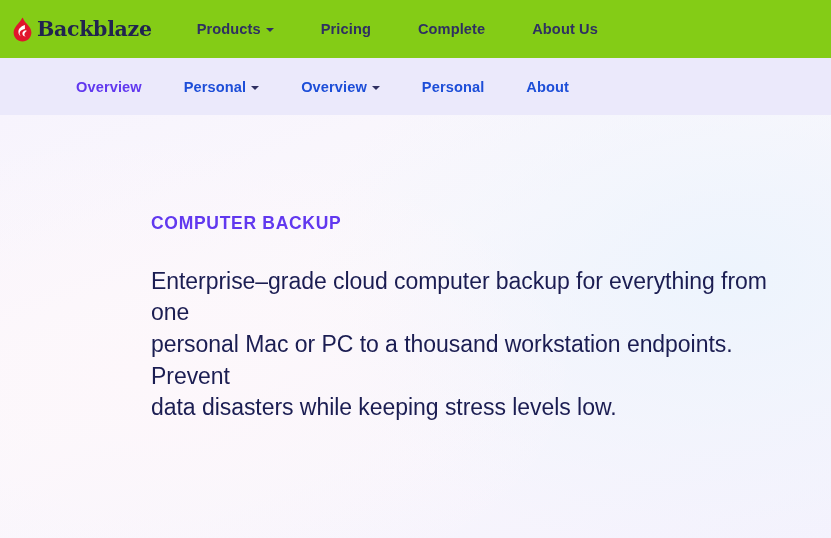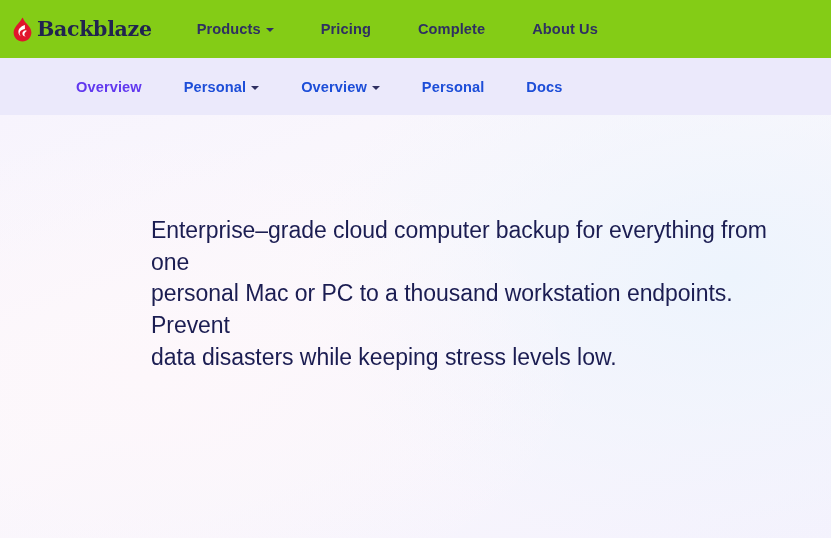--- a/index.html
+++ b/index.html
@@ -172,21 +172,22 @@
     <i class="caret"></i>
   </a>
   <a class="subnav-item">
     <span>Overview</span>
     <i class="caret"></i>
   </a>
   <a class="subnav-item">
     <span>Personal</span>
   </a>
   <a class="subnav-item">
-    <span>Docs</span>
+    <span>About</span>
   </a>
 </div>
 
 <div class="hero">
+  <div class="eyebrow">COMPUTER BACKUP</div>
   <p class="subcopy">Enterprise–grade cloud computer backup for everything from one
 personal Mac or PC to a thousand workstation endpoints. Prevent
 data disasters while keeping stress levels low.</p>
 </div>
 
 </body></html>

